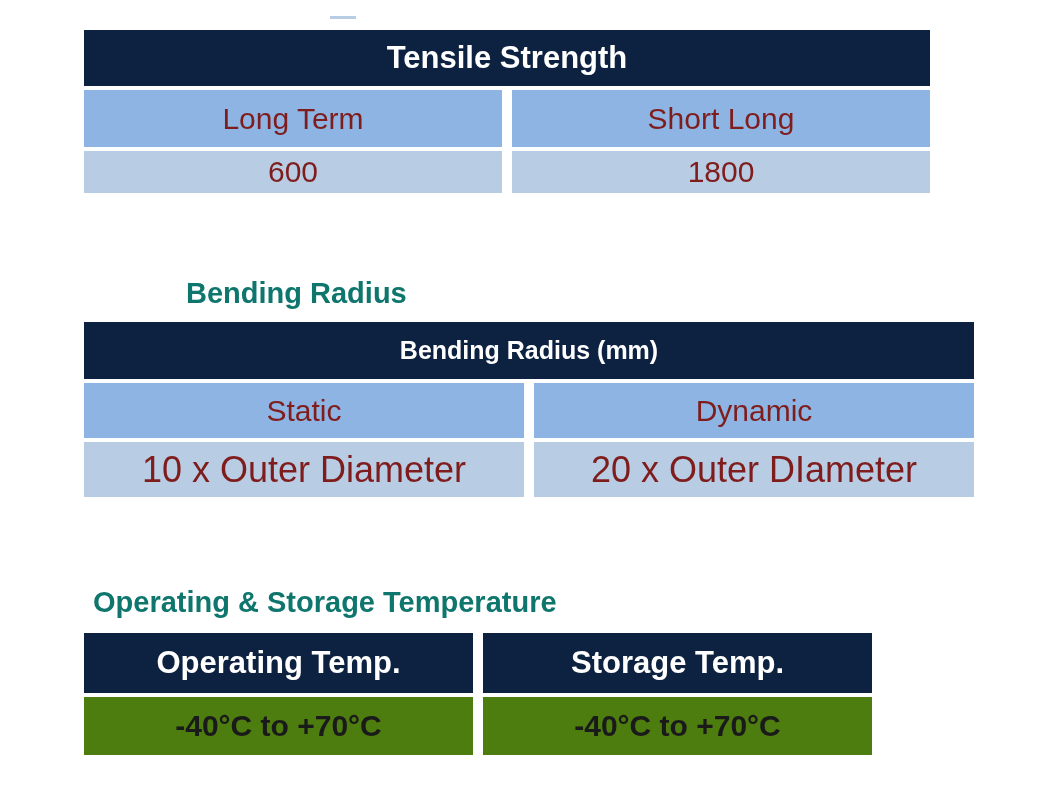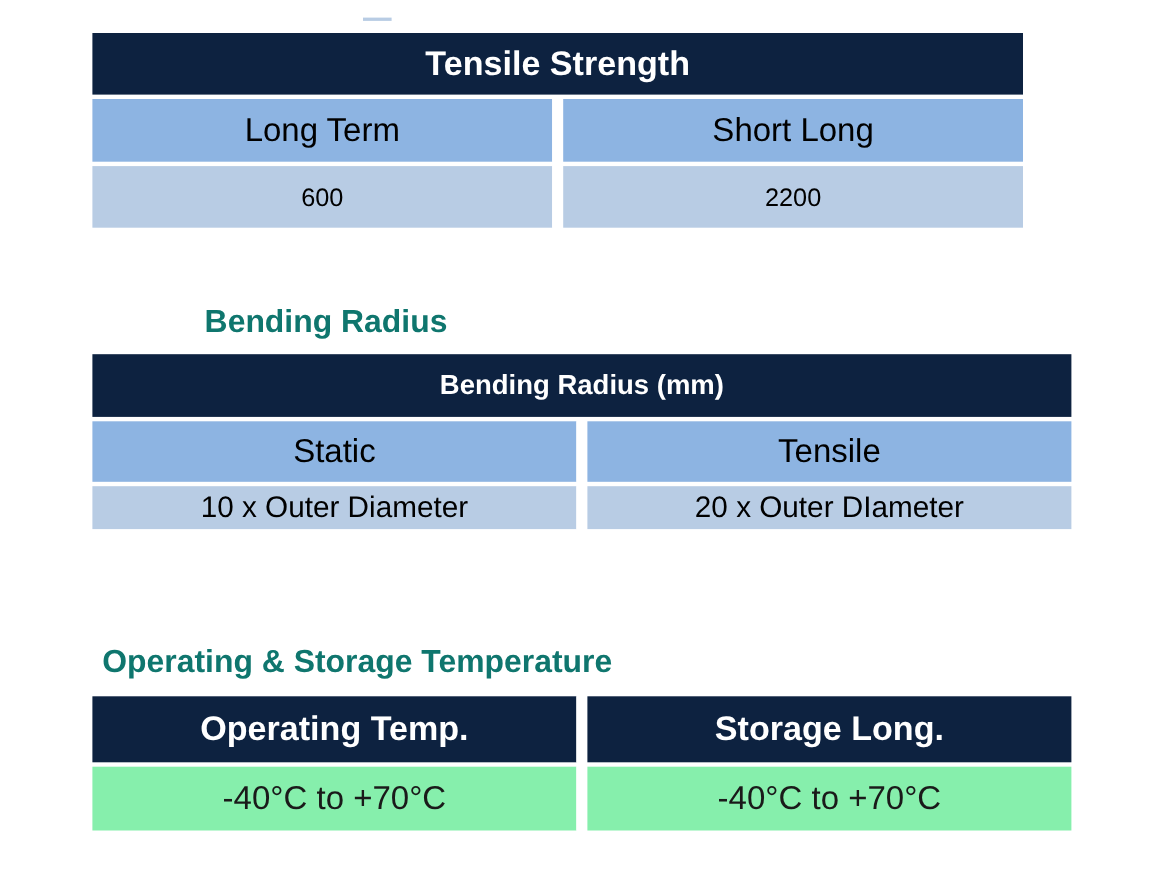--- a/index.html
+++ b/index.html
@@ -38,39 +38,39 @@
   .row {
     display: flex;
     box-sizing: border-box;
   }
   .cell {
     box-sizing: border-box;
     display: flex;
     align-items: center;
     justify-content: center;
     text-align: center;
-    color: #000000;
+    color: #7f1d1d;
   }
   .cell.sub {
     background: #8db4e2;
     font-weight: normal;
   }
   .cell.val {
     background: #b8cce4;
     font-weight: normal;
   }
   .cell.darkhdr {
     background: #0d2240;
     color: #ffffff;
     font-weight: bold;
   }
   .cell.midval {
-    background: #86efac;
+    background: #4d7c0f;
     color: #1a1a1a;
-    font-weight: normal;
+    font-weight: bold;
     text-align: right;
   }
   .gap {
     width: 10px;
     background: #ffffff;
     flex: 0 0 10px;
   }
 
   .section-title {
     position: absolute;
@@ -91,21 +91,21 @@
     width: 846px;
   }
   #tensile-block .row {
     margin-top: 4px;
     width: 846px;
   }
   #tensile-block .cell {
     width: 418px;
   }
   #tensile-block .row.sub-row .cell { height: 57px; font-size: 30px; }
-  #tensile-block .row.val-row .cell { height: 56px; font-size: 23px; text-align: center; }
+  #tensile-block .row.val-row .cell { height: 42px; font-size: 30px; text-align: center; }
 
   
   #bending-title {
     left: 186px;
     top: 277px;
     font-size: 29px;
   }
   #bending-block {
     left: 84px;
     top: 322px;
@@ -117,36 +117,36 @@
     width: 890px;
   }
   #bending-block .row {
     margin-top: 4px;
     width: 890px;
   }
   #bending-block .cell {
     width: 440px;
   }
   #bending-block .row.sub-row .cell { height: 55px; font-size: 30px; }
-  #bending-block .row.val-row .cell { height: 39px; font-size: 27px; }
+  #bending-block .row.val-row .cell { height: 55px; font-size: 36px; }
 
   
   #temp-title {
     left: 93px;
     top: 586px;
     font-size: 29px;
     text-align: center;
   }
   #temp-block {
     left: 84px;
     top: 633px;
     width: 890px;
   }
   #temp-block .row {
-    width: 890px;
+    width: 788px;
   }
   #temp-block .row.val-row {
     margin-top: 4px;
   }
   #temp-block .cell {
     width: 440px;
   }
   #temp-block .row.hdr-row .cell { height: 60px; font-size: 31px; }
   #temp-block .row.val-row .cell { height: 58px; font-size: 30px; }
 
@@ -170,47 +170,47 @@
   <div class="table-block" id="tensile-block">
     <div class="table-header">Tensile Strength</div>
     <div class="row sub-row">
       <div class="cell sub">Long Term</div>
       <div class="gap"></div>
       <div class="cell sub">Short Long</div>
     </div>
     <div class="row val-row">
       <div class="cell val">600</div>
       <div class="gap"></div>
-      <div class="cell val">2200</div>
+      <div class="cell val">1800</div>
     </div>
   </div>
 
   <div class="section-title" id="bending-title">Bending Radius</div>
 
   <div class="table-block" id="bending-block">
     <div class="table-header">Bending Radius (mm)</div>
     <div class="row sub-row">
       <div class="cell sub">Static</div>
       <div class="gap"></div>
-      <div class="cell sub">Tensile</div>
+      <div class="cell sub">Dynamic</div>
     </div>
     <div class="row val-row">
       <div class="cell val">10 x Outer Diameter</div>
       <div class="gap"></div>
       <div class="cell val">20 x Outer DIameter</div>
     </div>
   </div>
 
   <div class="section-title" id="temp-title">Operating &amp; Storage Temperature</div>
 
   <div class="table-block" id="temp-block">
     <div class="row hdr-row">
       <div class="cell darkhdr">Operating Temp.</div>
       <div class="gap"></div>
-      <div class="cell darkhdr">Storage Long.</div>
+      <div class="cell darkhdr">Storage Temp.</div>
     </div>
     <div class="row val-row">
       <div class="cell midval">-40°C to +70°C</div>
       <div class="gap"></div>
       <div class="cell midval">-40°C to +70°C</div>
     </div>
   </div>
 
 </div>
 

